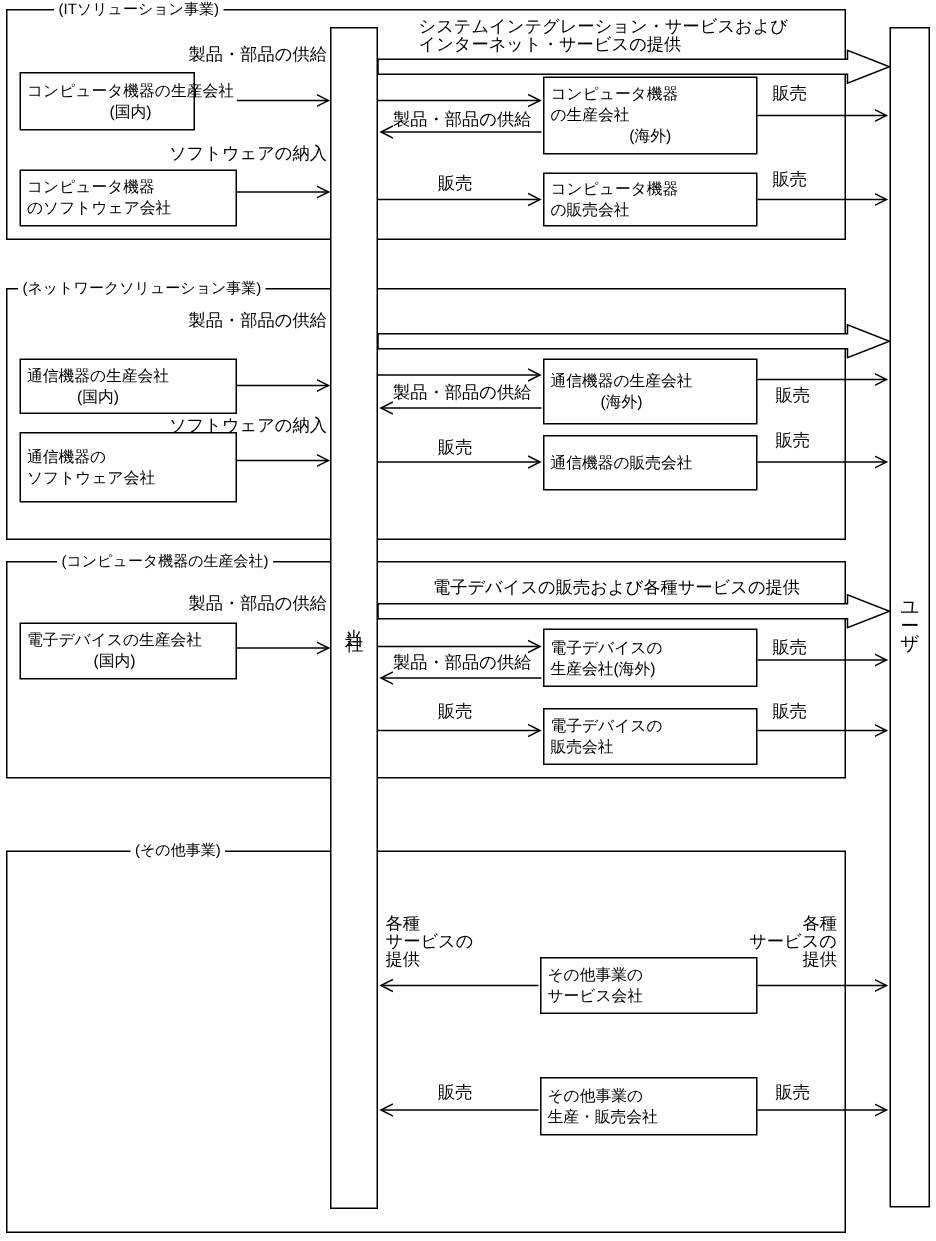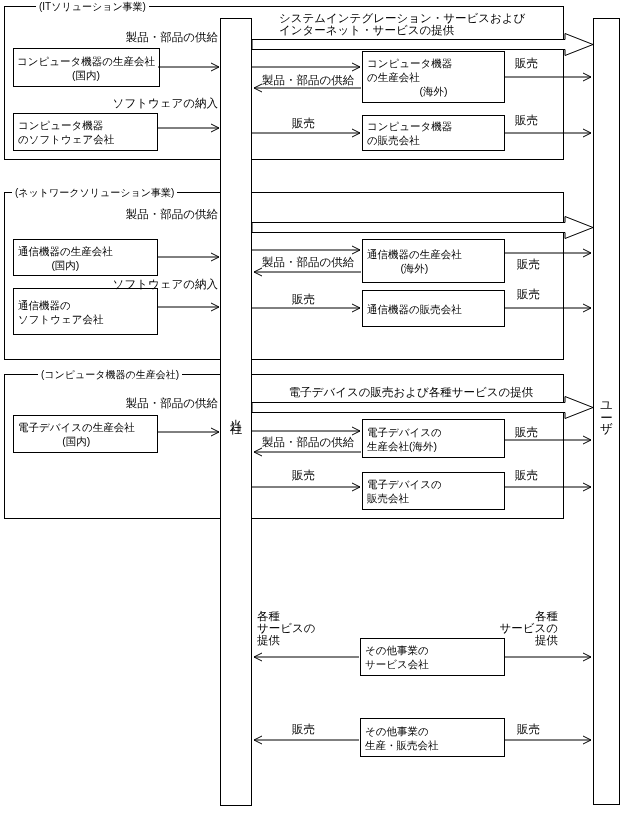--- a/index.html
+++ b/index.html
@@ -26,29 +26,32 @@
 
   <div class="sec" style="top:6px;height:154px;">
     <span class="sec-title" style="left:31px;">(ITソリューション事業)</span>
   </div>
   <div class="sec" style="top:192px;height:168px;">
     <span class="sec-title" style="left:7px;">(ネットワークソリューション事業)</span>
   </div>
   <div class="sec" style="top:374px;height:145px;">
     <span class="sec-title" style="left:33px;">(コンピュータ機器の生産会社)</span>
   </div>
+  <div class="sec" style="top:567px;height:255px;">
+    <span class="sec-title" style="left:82px;">(その他事業)</span>
+  </div>
 
   <div class="col" style="left:220px;width:32px;height:788px;">
     <span class="vtext">当社</span>
   </div>
   <div class="col" style="left:593px;width:27px;height:787px;">
     <span class="vtext">ユーザ</span>
   </div>
 
-  <div class="box ctr" style="left:13px;top:48px;width:147px;height:39px;justify-content:flex-end;">
+  <div class="box ctr" style="left:13px;top:48px;width:117px;height:39px;">
     <span class="inner">コンピュータ機器の生産会社
 (国内)</span>
     </div>
   <div class="box" style="left:13px;top:113px;width:145px;height:38px;">
     <span class="inner">コンピュータ機器
 のソフトウェア会社</span>
     </div>
   <div class="box" style="left:362px;top:51px;width:143px;height:52px;">
     <span class="inner">コンピュータ機器
 の生産会社

